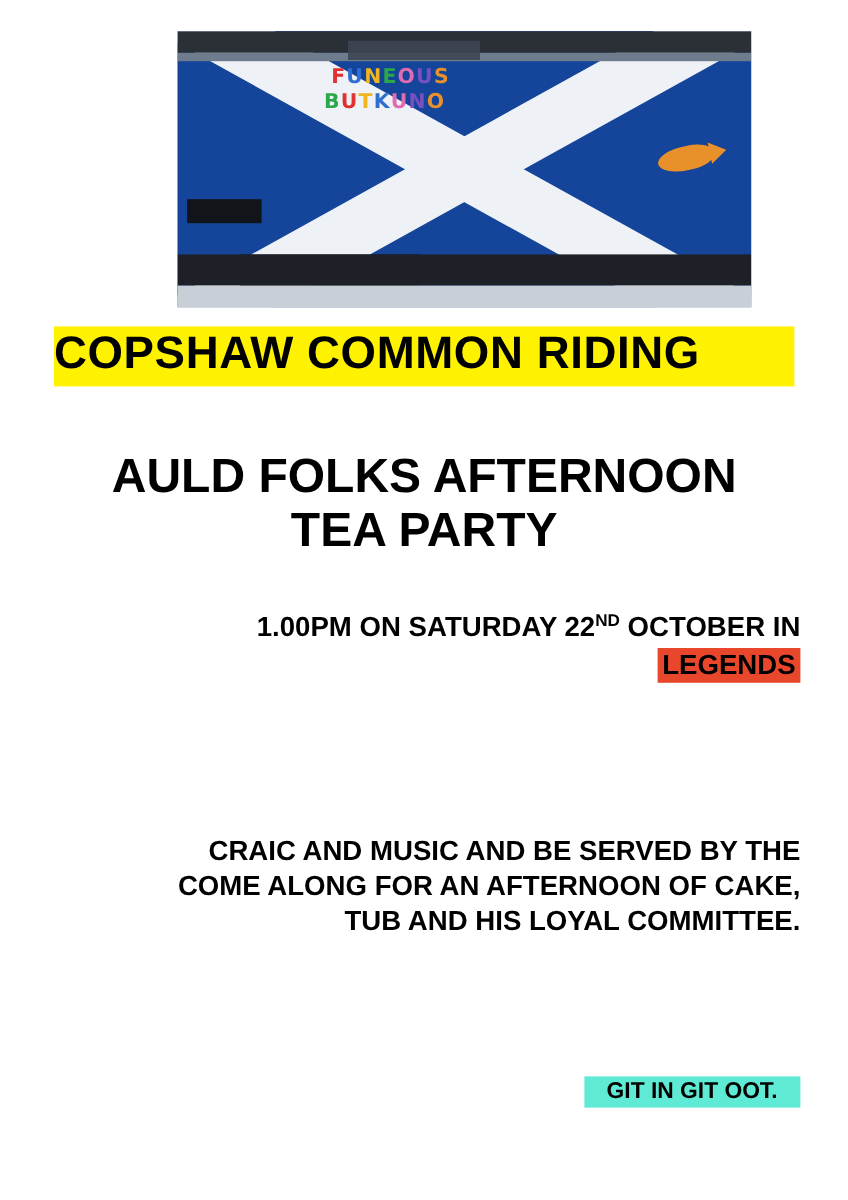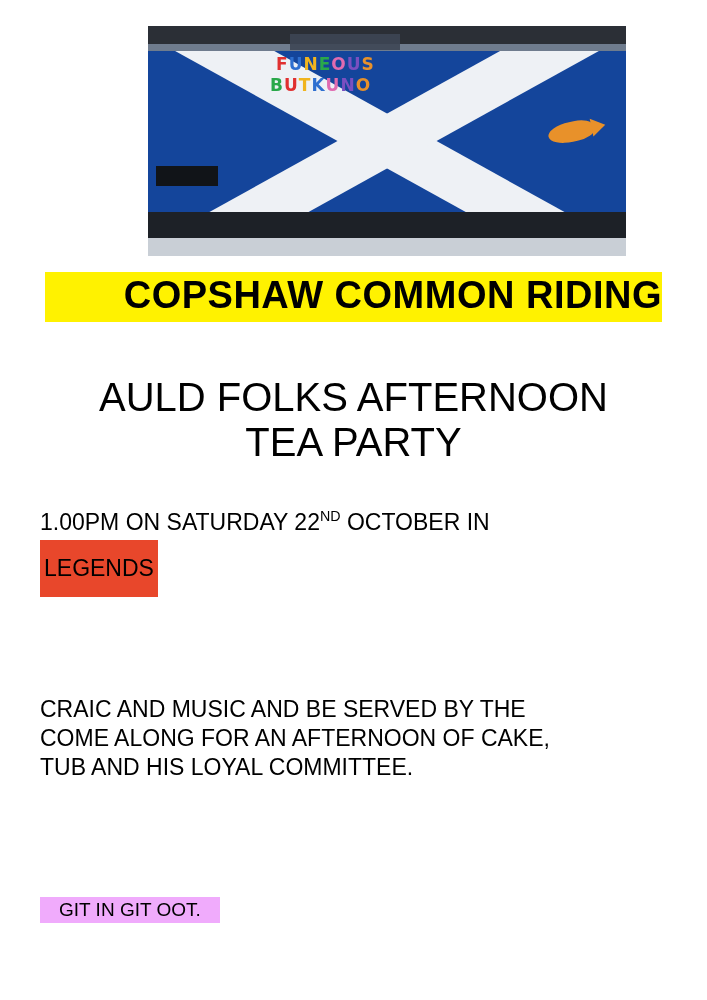--- a/index.html
+++ b/index.html
@@ -139,62 +139,62 @@
     opacity: .9;
   }
 
   
   .title-highlight {
     position: absolute;
     left: 45px;
     top: 272px;
     width: 617px;
     background: #fff200;
-    text-align: right;
+    text-align: left;
     font-size: 38px;
     font-weight: bold;
     letter-spacing: 0.5px;
     padding: 4px 0 6px 0;
     box-sizing: border-box;
     line-height: 1.05;
   }
 
   .headline {
     position: absolute;
     left: 40px;
     top: 375px;
     width: 627px;
     text-align: center;
     font-size: 40px;
-    font-weight: normal;
+    font-weight: bold;
     line-height: 1.12;
   }
 
   .block {
     position: absolute;
-    text-align: left;
-    font-weight: normal;
+    text-align: right;
+    font-weight: bold;
     line-height: 1.25;
   }
 
   .when {
     left: 40px;
     top: 508px;
     width: 627px;
     font-size: 23px;
   }
   sup {
     font-size: 0.62em;
     vertical-align: super;
     line-height: 0;
   }
   .venue-mark {
     display: inline-block;
     background: #e8472b;
-    padding: 14px 4px;
+    padding: 0 4px;
     margin-top: 3px;
   }
 
   .invite {
     left: 40px;
     top: 606px;
     width: 627px;
     font-size: 23px;
   }
 
@@ -213,21 +213,21 @@
   }
 
   .footer {
     left: 40px;
     top: 897px;
     width: 627px;
     font-size: 19px;
   }
   .footer-mark {
     display: inline-block;
-    background: #f0abfc;
+    background: #5eead4;
     padding: 1px 19px;
   }
 </style>
 </head>
 <body>
 
 <div class="poster">
 
   <div class="photo-wrap">
     <div class="flag">

